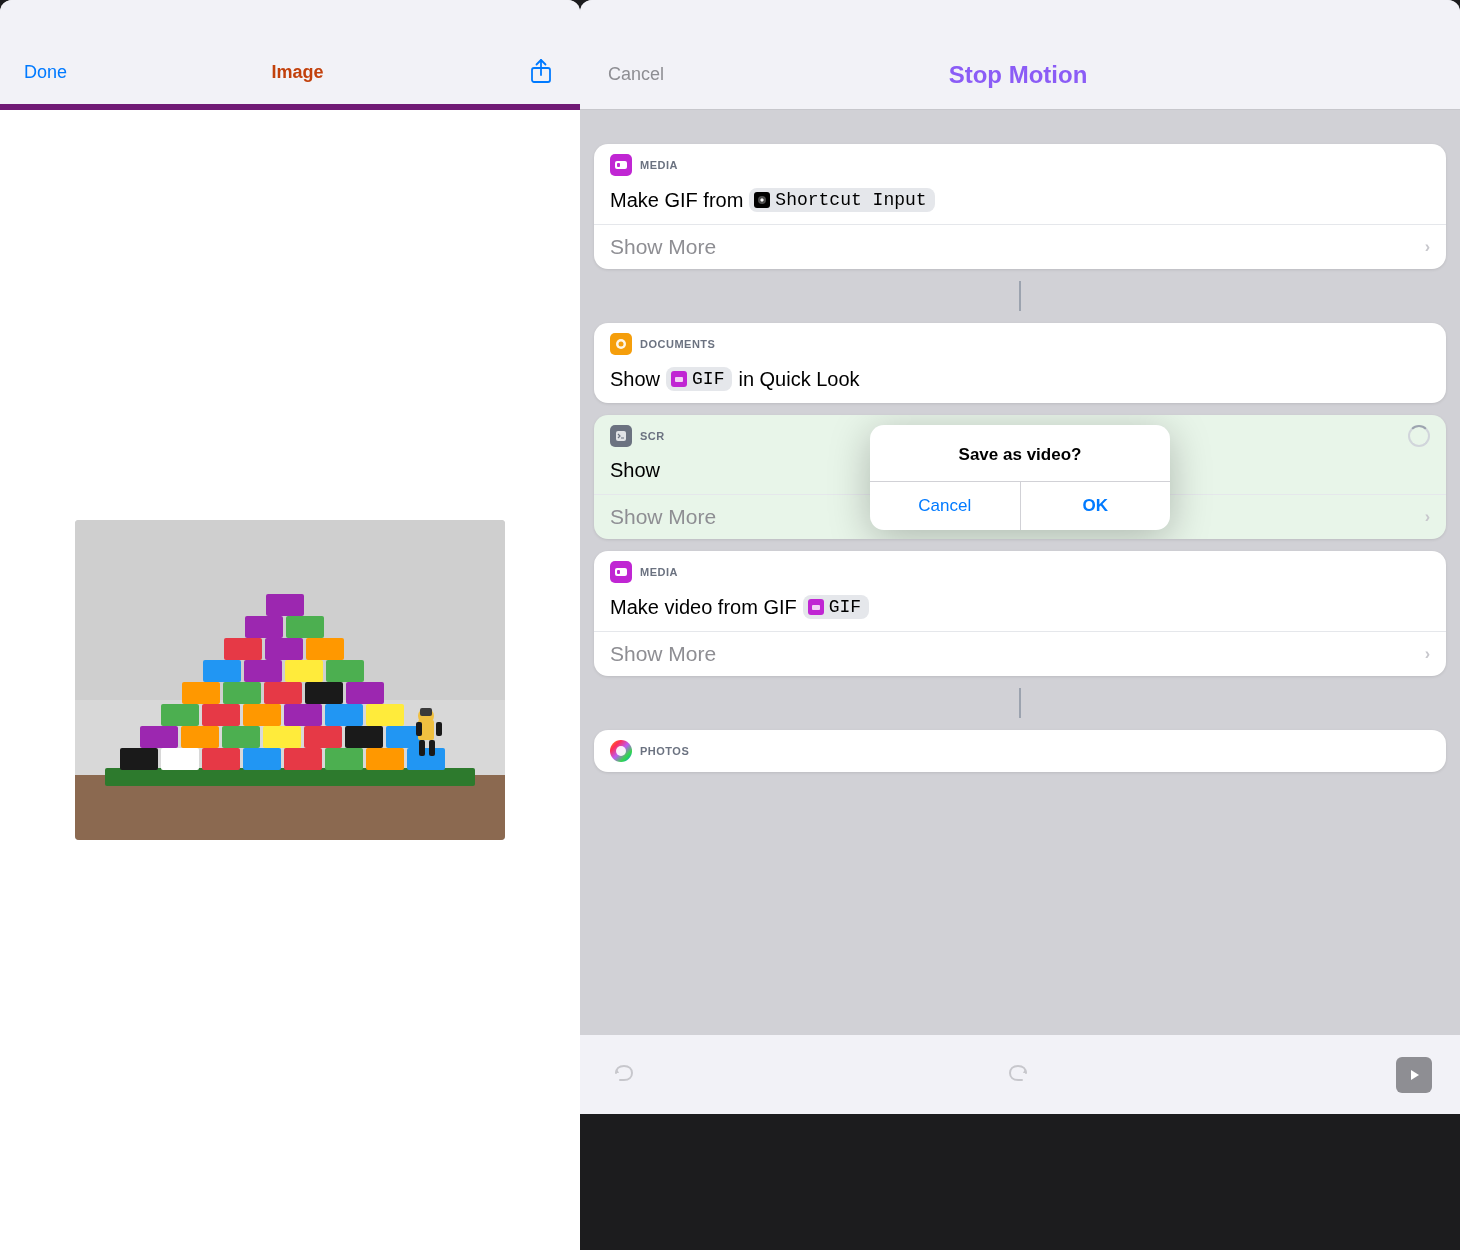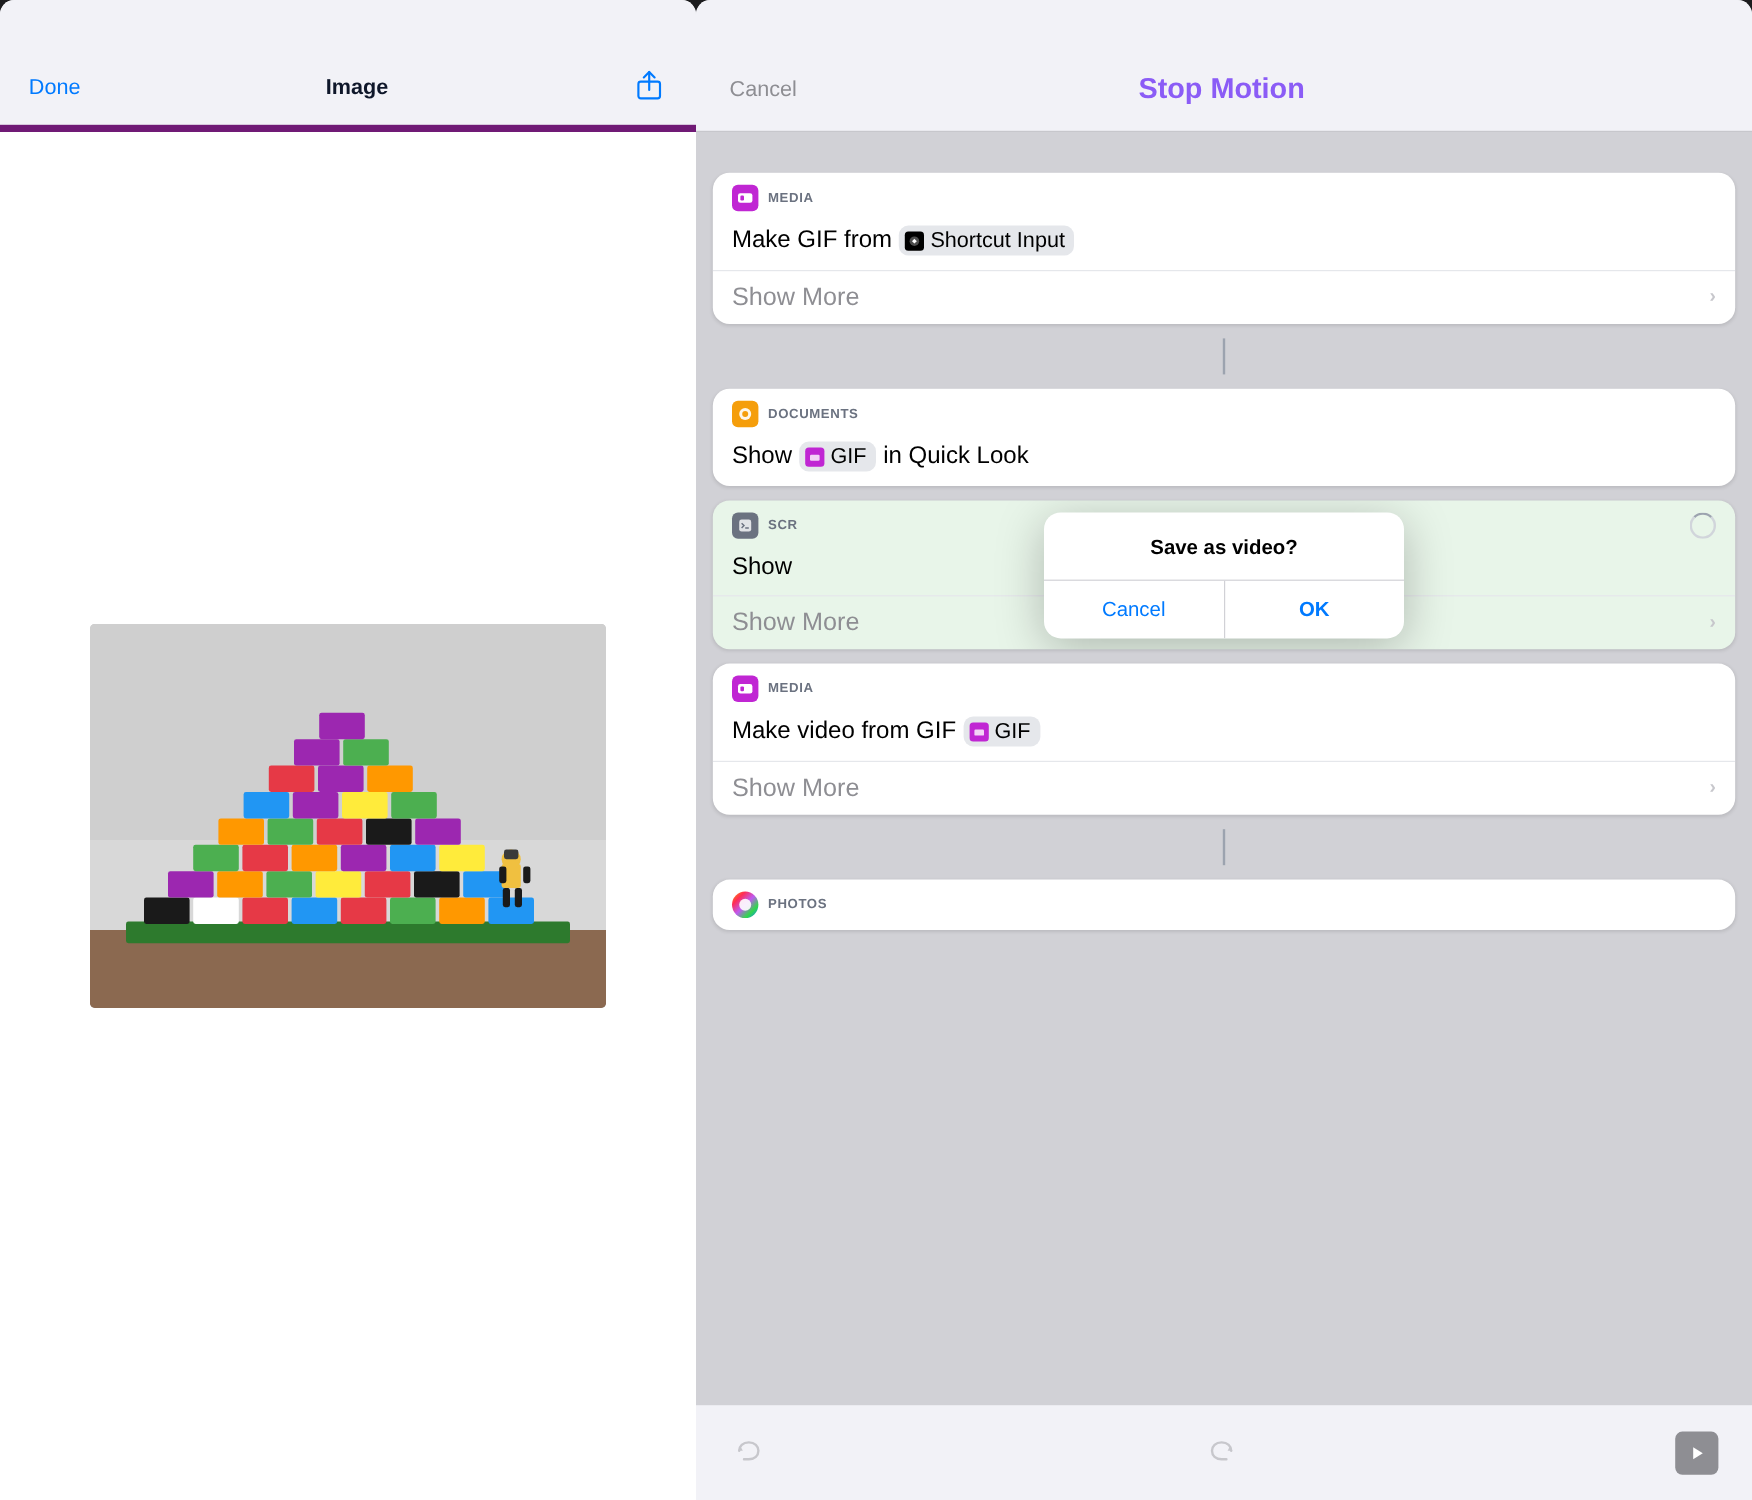--- a/index.html
+++ b/index.html
@@ -37,21 +37,21 @@
       color: #007aff;
       font-size: 18px;
       font-weight: 400;
       background: none;
       border: none;
       cursor: pointer;
     }
     .image-title {
       font-size: 18px;
       font-weight: 600;
-      color: #0f172a;
+      color: #c2410c;
     }
     .share-icon {
       width: 28px;
       height: 28px;
       color: #007aff;
     }
     .left-content {
       flex: 1;
       background: #fff;
       display: flex;
@@ -63,21 +63,21 @@
       height: 320px;
       background: linear-gradient(180deg, #c8c8c8 0%, #d0d0d0 40%, #b0b0b0 100%);
       border-radius: 4px;
       position: relative;
       overflow: hidden;
     }
 
     
     .right-panel {
       flex: 1;
-      height: 1250px;
+      height: 1114px;
       background: #d1d1d6;
       display: flex;
       flex-direction: column;
       position: relative;
       border-radius: 12px 12px 0 0;
       overflow: hidden;
     }
     .right-header {
       background: #f2f2f7;
       height: 110px;
@@ -155,20 +155,21 @@
     }
     .pill {
       display: inline-flex;
       align-items: center;
       gap: 5px;
       background: #e5e7eb;
       border-radius: 8px;
       padding: 2px 8px 2px 5px;
       font-size: 18px;
       font-weight: 500;
+      font-family: Liberation Mono, monospace;
     }
     .show-more-row {
       display: flex;
       align-items: center;
       justify-content: space-between;
       padding: 10px 16px;
       border-top: 1px solid #e5e7eb;
     }
     .show-more-text {
       font-size: 21px;

